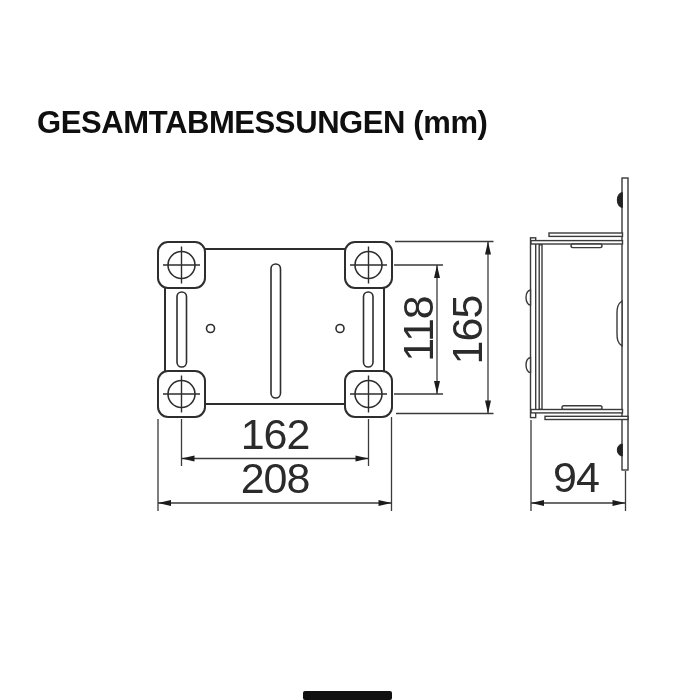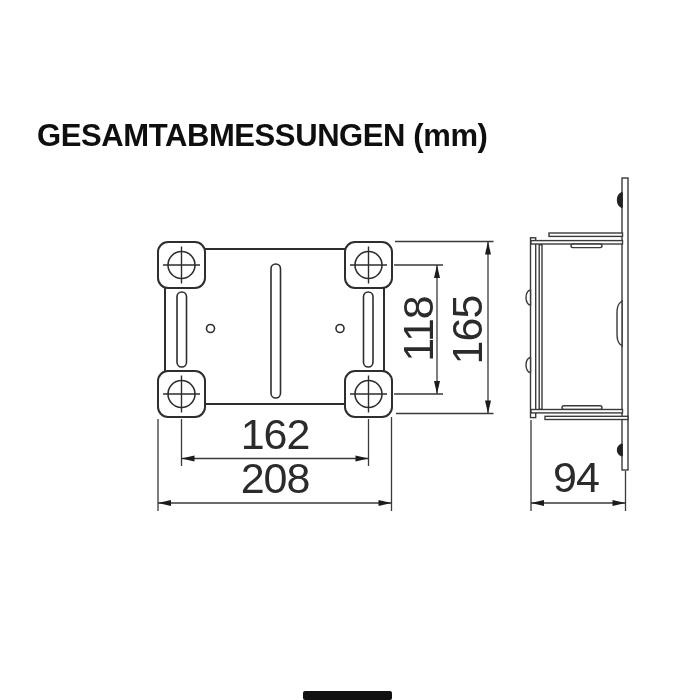--- a/index.html
+++ b/index.html
@@ -1,21 +1,21 @@
 <!DOCTYPE html>
 <html><head>
 <meta charset="utf-8">
 <style>
   html,body{margin:0;padding:0;background:#ffffff;}
   .page{
     position:relative;width:700px;height:700px;background:#ffffff;overflow:hidden;
     font-family:"Liberation Sans", sans-serif;
   }
   .title{
-    position:absolute;left:37px;top:118px;margin:0;
+    position:absolute;left:37px;top:105px;margin:0;
     font-size:31px;font-weight:700;letter-spacing:-0.4px;color:#0f0f0f;
     font-family:"Liberation Sans", sans-serif;
   }
   svg{position:absolute;left:0;top:0;}
   .outline{fill:#ffffff;stroke:#2e2e2e;stroke-width:2;}
   .outline-thin{fill:#ffffff;stroke:#2e2e2e;stroke-width:1.6;}
   .side-line{fill:#ffffff;stroke:#3a3a3a;stroke-width:1.4;}
   .dark-fill{fill:#222222;stroke:#222222;stroke-width:1;}
   .dim{stroke:#3a3a3a;stroke-width:1.3;fill:none;}
   .arrow{fill:#1c1c1c;stroke:none;}

